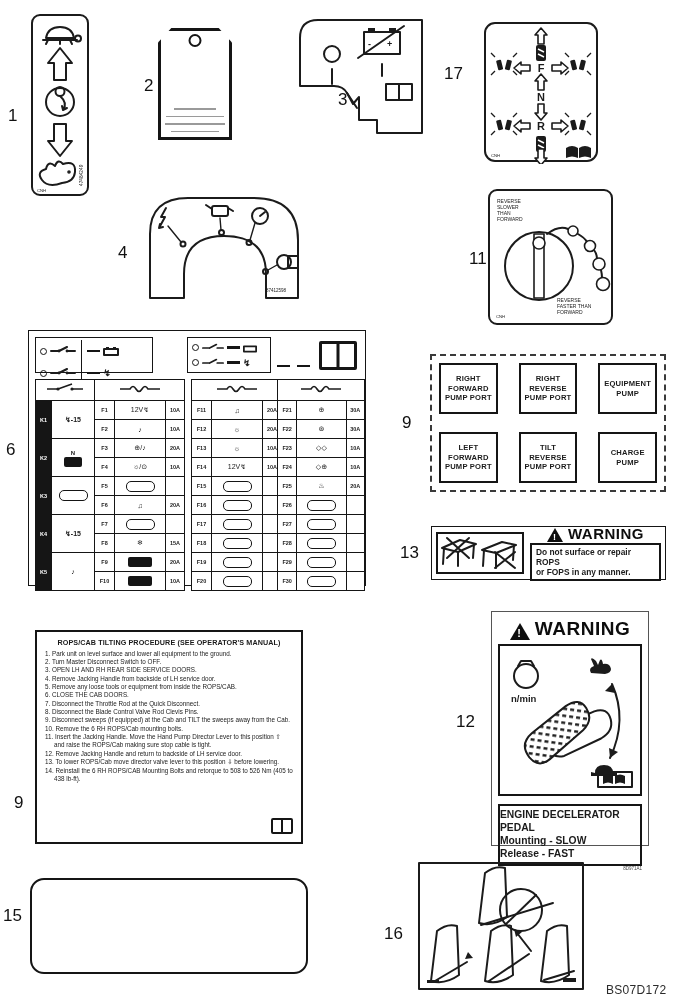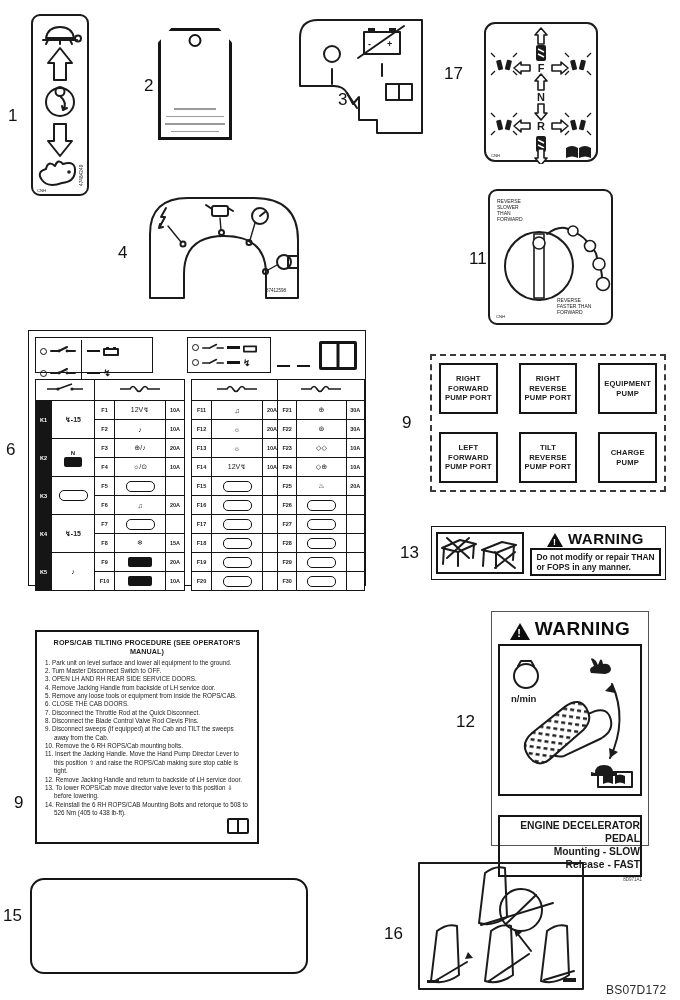--- a/index.html
+++ b/index.html
@@ -42,21 +42,21 @@
   .pill{display:inline-block;width:27px;height:9px;border:1.2px solid #151515;border-radius:5px;vertical-align:middle}
   .dkic{display:inline-block;width:24px;height:10px;background:#151515;border-radius:2px;vertical-align:middle}
   .dkic.w18{width:18px}
   .two{display:inline-flex;flex-direction:column;align-items:center;line-height:1;gap:1px}
   .nlab{font-size:6px;font-weight:bold}
   .book{display:inline-block;width:18px;height:12px;border:2px solid #151515;border-radius:2px;position:relative;background:#fff}
   .book::before{content:"";position:absolute;left:50%;top:0;bottom:0;width:2px;background:#151515;transform:translateX(-50%)}
   .book.lg{width:32px;height:23px;border-width:3px}
   .book.lg::before{width:3px}
   
-  .d9{position:absolute;left:35px;top:630px;width:224px;height:214px;border:2px solid #151515;
+  .d9{position:absolute;left:35px;top:630px;width:268px;height:214px;border:2px solid #151515;
       box-sizing:border-box;padding:6px 8px 4px;background:#fff}
   .d9 .ttl{font-size:7.2px;font-weight:bold;text-align:center;margin-bottom:2.5px;letter-spacing:.1px}
   .d9 .step{font-size:6.3px;line-height:1.33;padding-left:9px;text-indent:-9px}
   .d9 .bk{position:absolute;right:8px;bottom:8px}
   
   .d12{position:absolute;left:430px;top:354px;width:236px;height:138px;border:2px dashed #3a3a3a;
        box-sizing:border-box;padding:7px;display:flex;flex-direction:column;justify-content:space-between;background:#fff}
   .prow{display:flex;gap:21px}
   .pcell{flex:1;border:2px solid #151515;height:47px;display:flex;flex-direction:column;align-items:center;
          justify-content:center;font-weight:bold;font-size:7.6px;line-height:1.3;text-align:center;letter-spacing:.2px}
@@ -71,21 +71,21 @@
   .tri{position:relative;display:inline-block;width:0;height:0;border-left:10px solid transparent;
        border-right:10px solid transparent;border-bottom:17px solid #0d0d0d;margin-right:5px}
   .tri::after{content:"!";position:absolute;left:-2.5px;top:3px;color:#fff;font-weight:bold;font-size:11px;line-height:14px}
   .tri.sm{border-left-width:8px;border-right-width:8px;border-bottom-width:14px}
   .tri.sm::after{font-size:9px;top:2px;left:-2px}
   
   .d14{position:absolute;left:491px;top:611px;width:158px;height:235px;border:1.5px solid #555;
        box-sizing:border-box;padding:5px 6px;display:flex;flex-direction:column;background:#fff}
   .d14 .warnhead{font-size:19px;margin:1px 0 4px}
   .illus{border:2.5px solid #151515;position:relative;height:148px;flex:none}
-  .dtext{border:2.5px solid #151515;margin-top:19px;text-align:right;font-weight:bold;padding:3px 0 4px;flex:none}
+  .dtext{border:2.5px solid #151515;margin-top:8px;text-align:left;font-weight:bold;padding:3px 0 4px;flex:none}
   .dtext div{font-size:10.3px;line-height:1.25}
   .d14 .code{font-size:4.5px;text-align:right;color:#444}
   
   .d15{position:absolute;left:30px;top:878px;width:274px;height:92px;border:2.5px solid #151515;border-radius:14px;background:#fff}
   .figcode{position:absolute;left:606px;top:983px;font-size:12px;color:#2b2b2b;letter-spacing:.3px}
 </style>
 </head>
 <body>
 
 <div class="page">
@@ -542,21 +542,21 @@
       </g>
       <path class="ln" stroke-width="2.6" d="M9,4 L31,24 M31,4 L9,24"></path>
       <path class="ln" stroke-width="2.6" d="M57,18 L77,34 M77,18 L57,34"></path>
     </svg>
     <div class="rightcol">
       <div class="warnhead">
         <span class="tri sm"></span>
         <span>WARNING</span>
       </div>
       <div class="msg">
-        <div>Do not modify or repair THAN</div>
+        <div>Do not surface or repair ROPS</div>
         <div>or FOPS in any manner.</div>
       </div>
     </div>
   </div>
 
   <div class="d9">
     <div class="ttl">ROPS/CAB TILTING PROCEDURE (SEE OPERATOR'S MANUAL)</div>
     <div>
         <div class="step">1. Park unit on level surface and lower all equipment to the ground.</div>
         <div class="step">2. Turn Master Disconnect Switch to OFF.</div>

